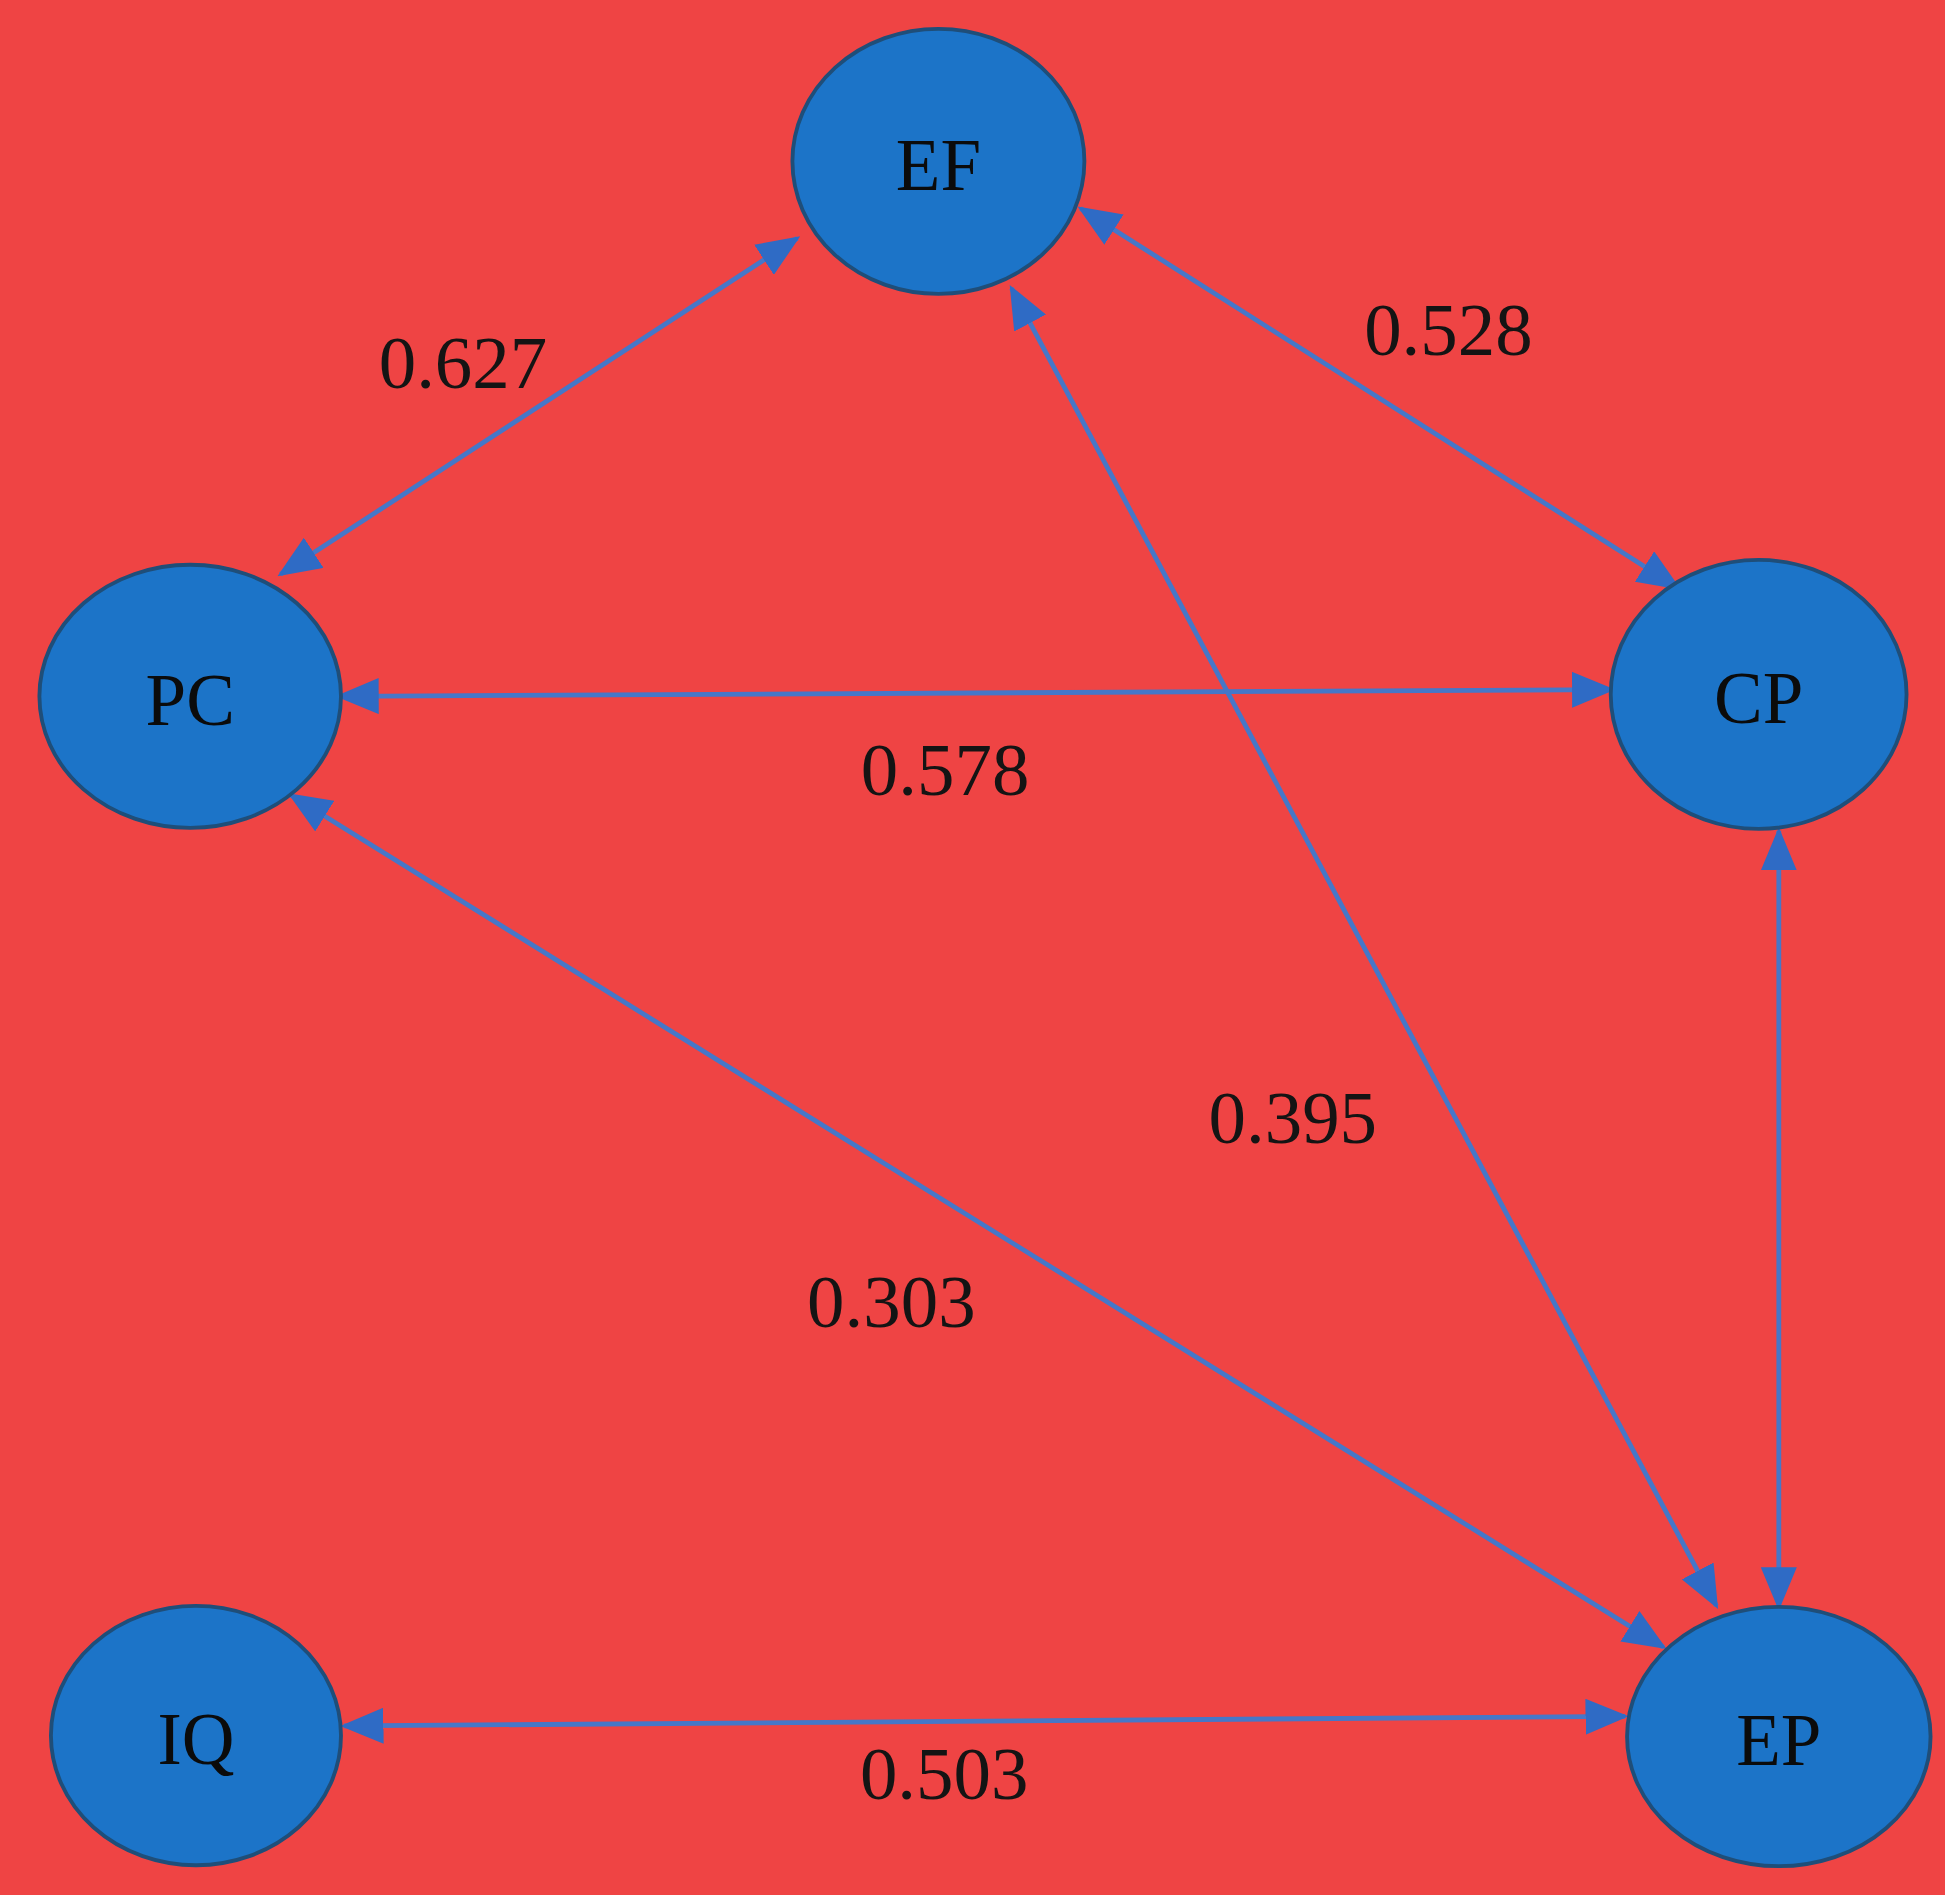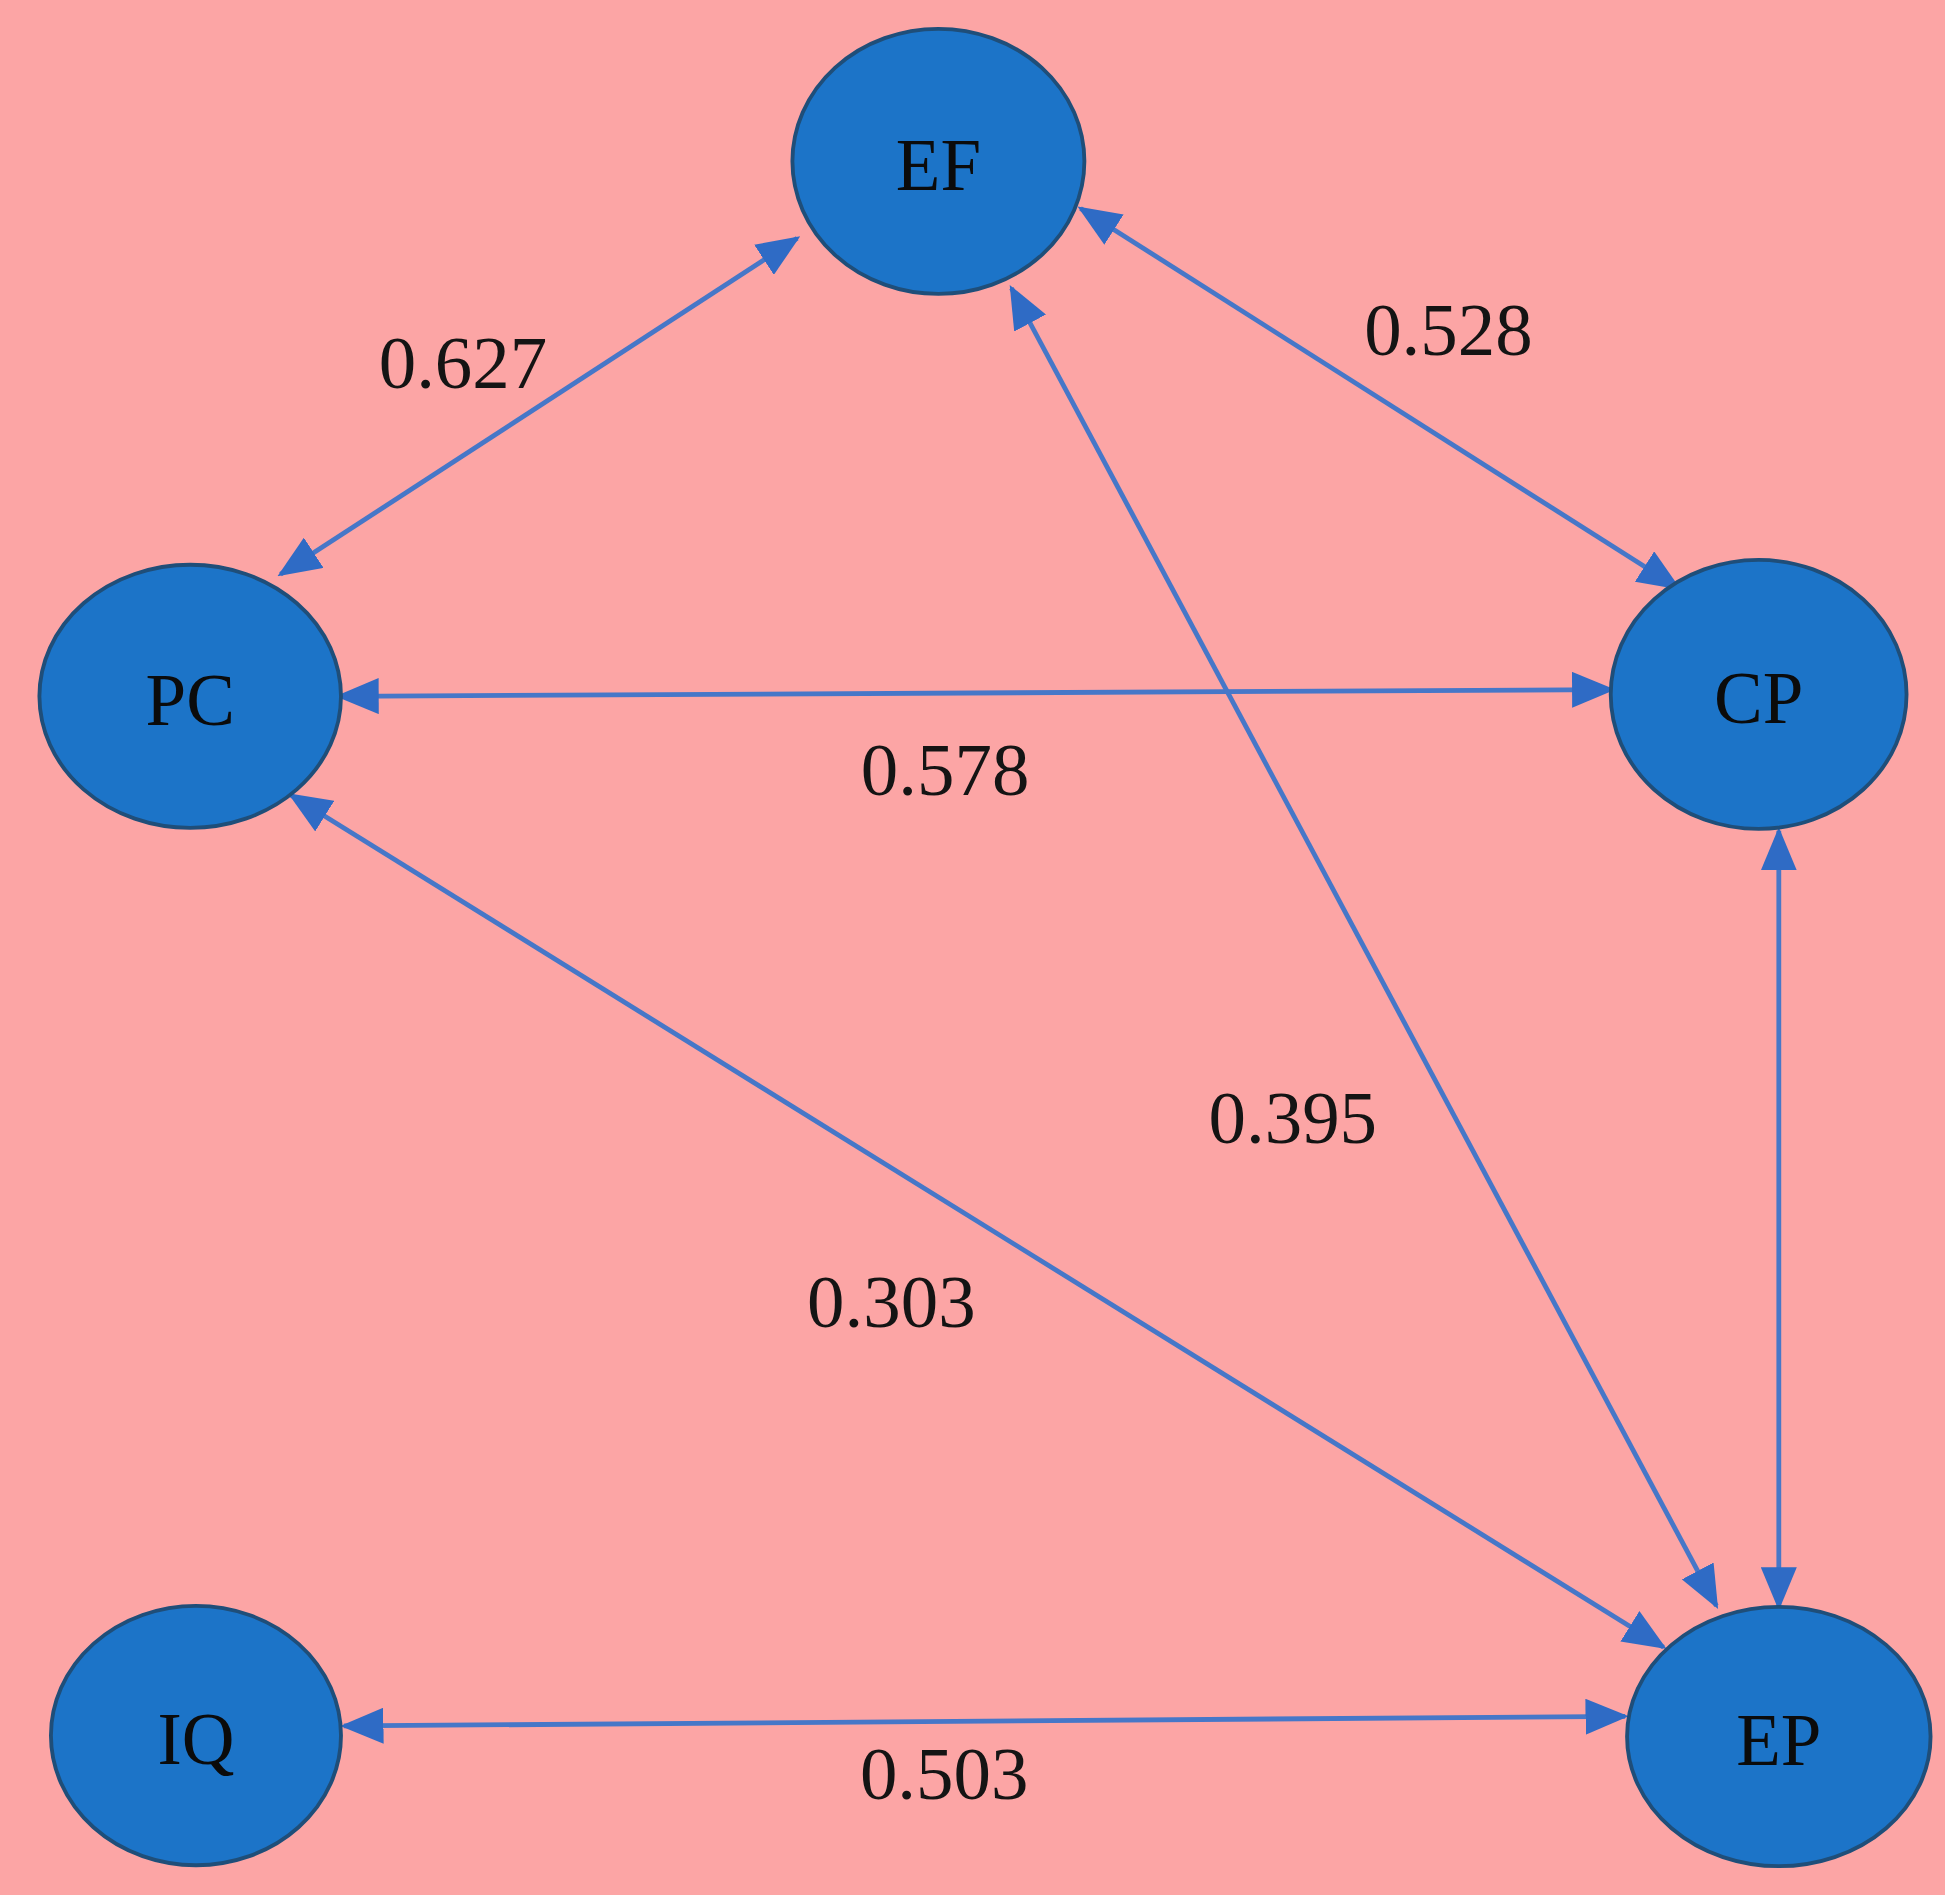--- a/index.html
+++ b/index.html
@@ -4,21 +4,21 @@
 <style>
   html, body {
     margin: 0;
     padding: 0;
     background: #ffffff;
   }
   .stage {
     position: relative;
     width: 1945px;
     height: 1895px;
-    background: #fca5a5;
+    background: #ef4444;
     overflow: hidden;
   }
   svg.diagram {
     display: block;
     width: 1945px;
     height: 1895px;
   }
   .edge {
     stroke: #4677C8;
     stroke-width: 5;

